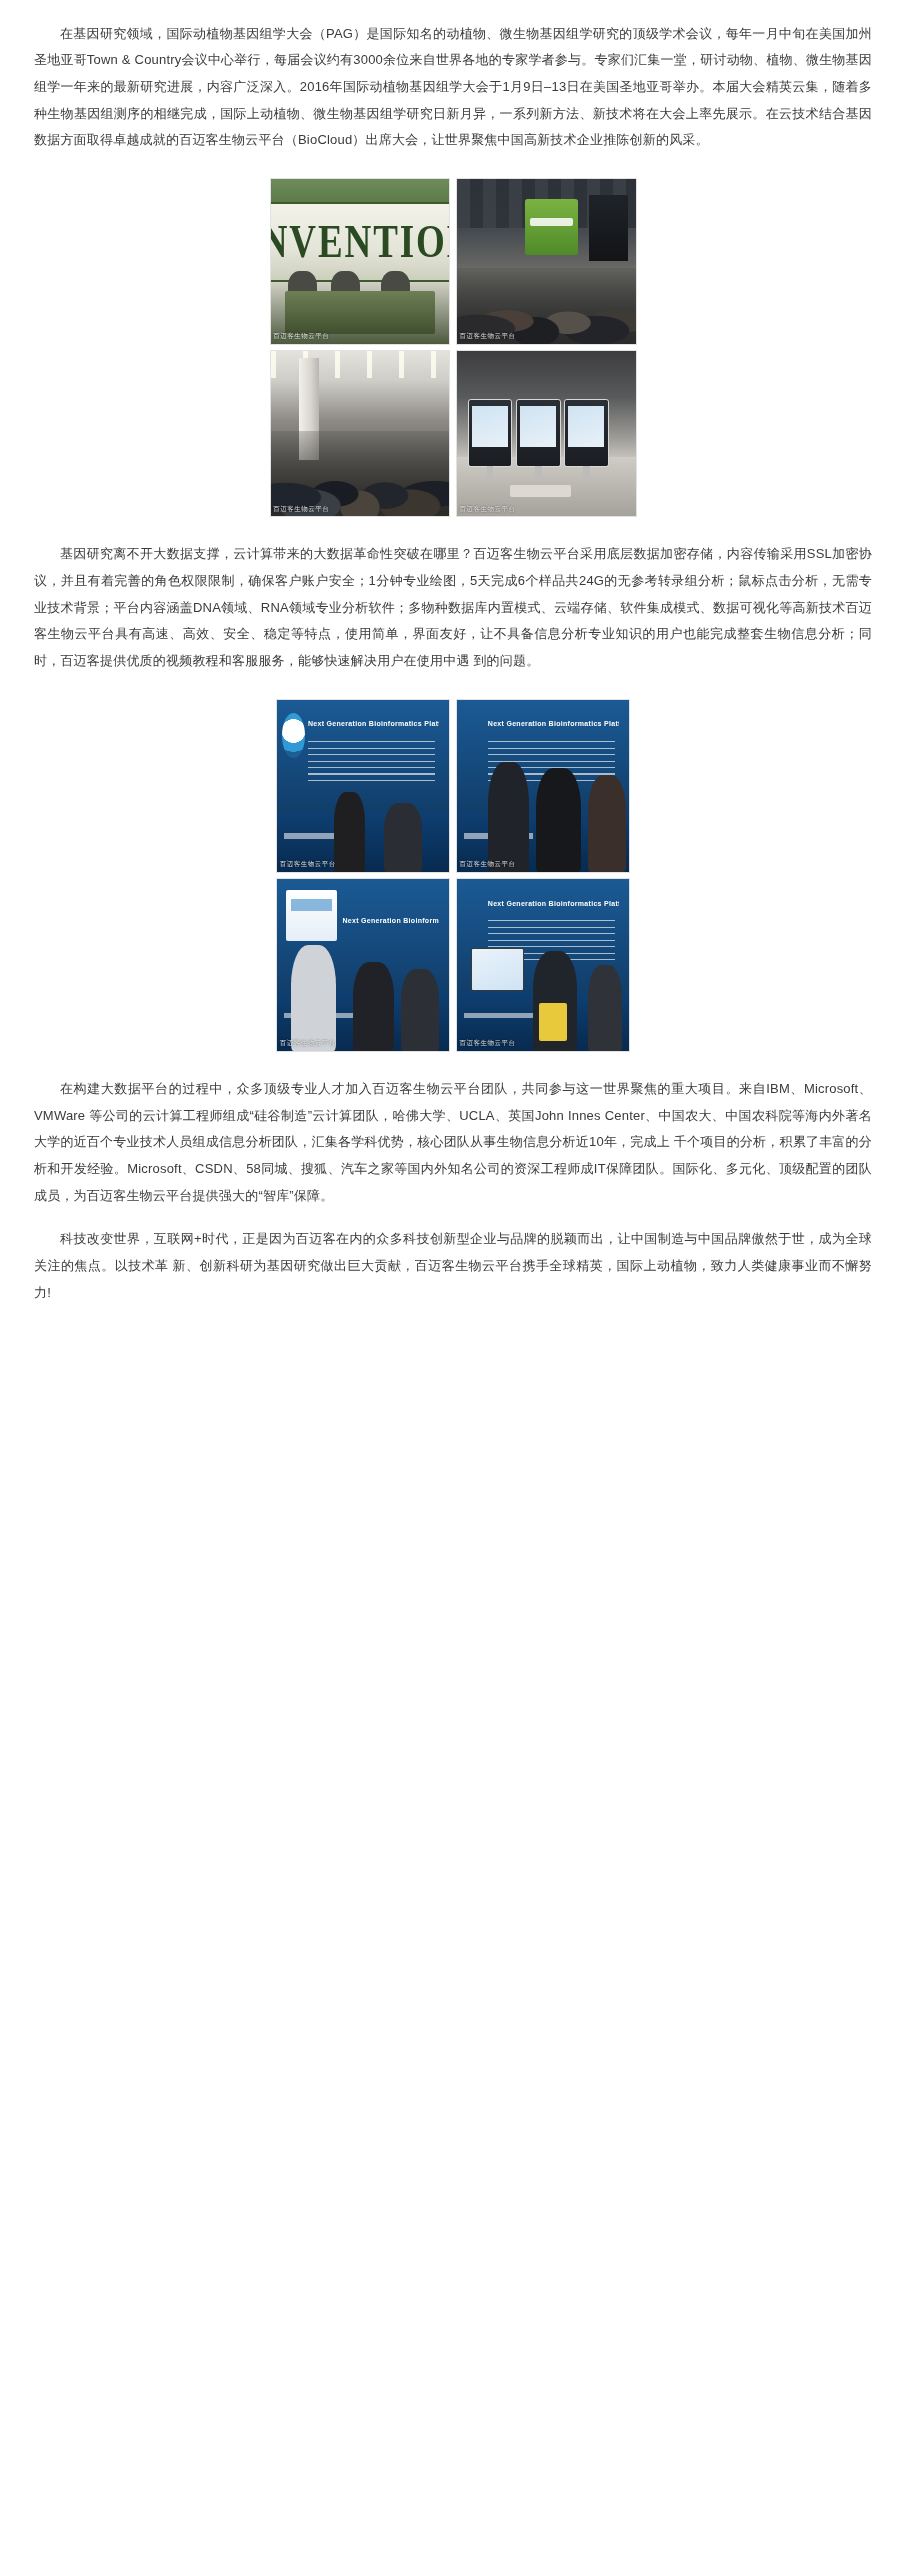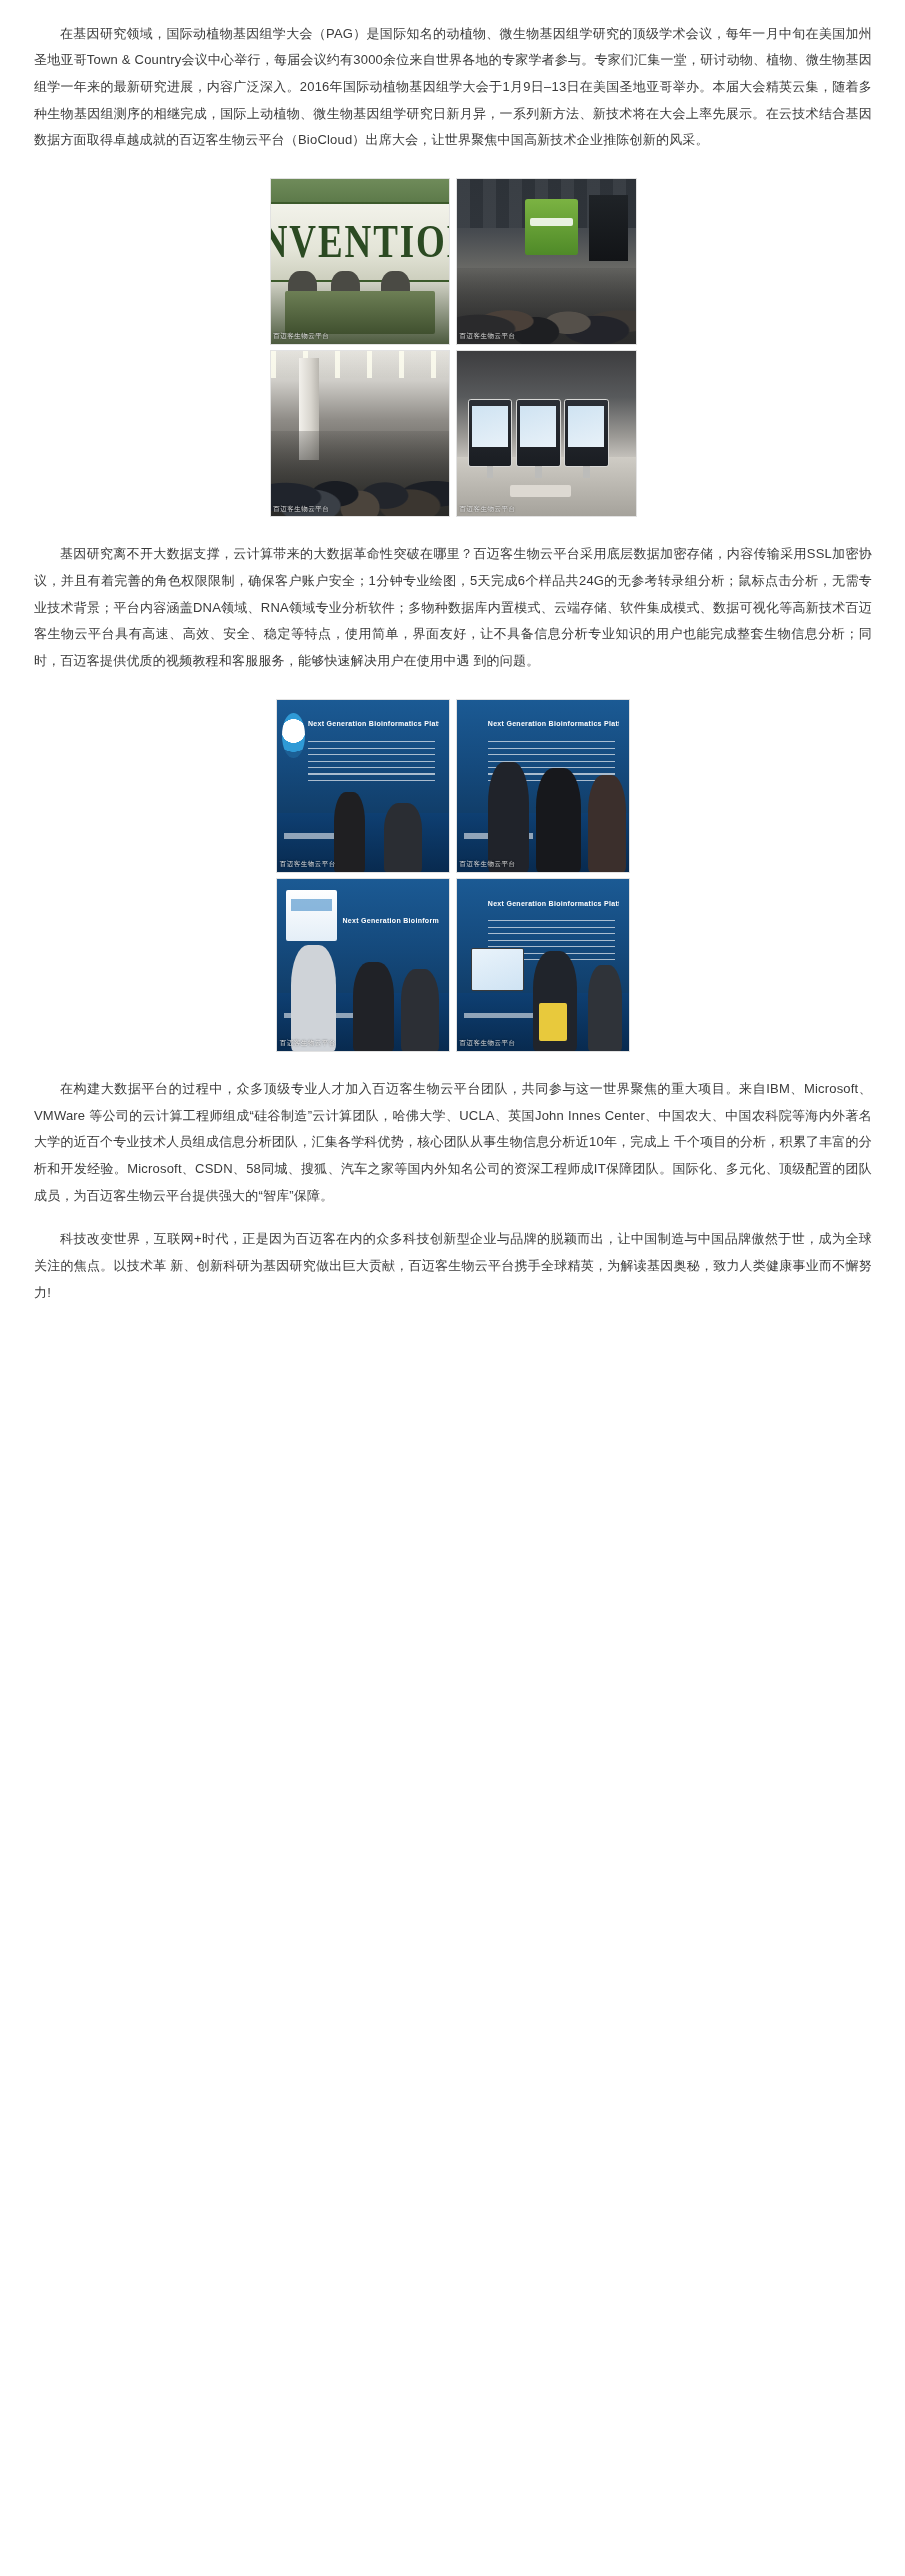--- a/index.html
+++ b/index.html
@@ -356,16 +356,16 @@
       <div class="counter"></div>
       <div class="person" style="left:44%;width:26%;height:58%;background:#20242b;"></div>
       <div class="bag" style="left:48%;bottom:6%;width:16%;height:22%;"></div>
       <div class="person" style="left:76%;width:20%;height:50%;background:#2f3339;"></div>
       <div class="cap">百迈客生物云平台</div>
     </div>
 
   </div>
 
   <p class="para">在构建大数据平台的过程中，众多顶级专业人才加入百迈客生物云平台团队，共同参与这一世界聚焦的重大项目。来自IBM、Microsoft、VMWare 等公司的云计算工程师组成“硅谷制造”云计算团队，哈佛大学、UCLA、英国John Innes Center、中国农大、中国农科院等海内外著名大学的近百个专业技术人员组成信息分析团队，汇集各学科优势，核心团队从事生物信息分析近10年，完成上 千个项目的分析，积累了丰富的分析和开发经验。Microsoft、CSDN、58同城、搜狐、汽车之家等国内外知名公司的资深工程师成IT保障团队。国际化、多元化、顶级配置的团队成员，为百迈客生物云平台提供强大的“智库”保障。</p>
-  <p class="para">科技改变世界，互联网+时代，正是因为百迈客在内的众多科技创新型企业与品牌的脱颖而出，让中国制造与中国品牌傲然于世，成为全球关注的焦点。以技术革 新、创新科研为基因研究做出巨大贡献，百迈客生物云平台携手全球精英，为解读基因奥秘，致力人类健康事业而不懈努力!</p>
+  <p class="para">科技改变世界，互联网+时代，正是因为百迈客在内的众多科技创新型企业与品牌的脱颖而出，让中国制造与中国品牌傲然于世，成为全球关注的焦点。以技术革 新、创新科研为基因研究做出巨大贡献，百迈客生物云平台携手全球精英，国际上动植物，致力人类健康事业而不懈努力!</p>
 
 </div>
 
 
 </body></html>

